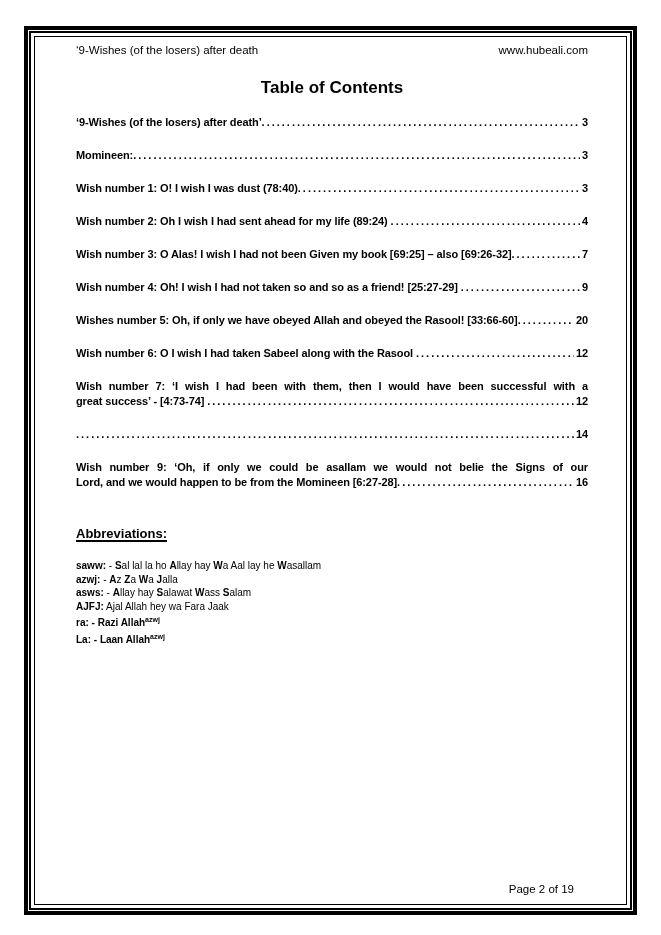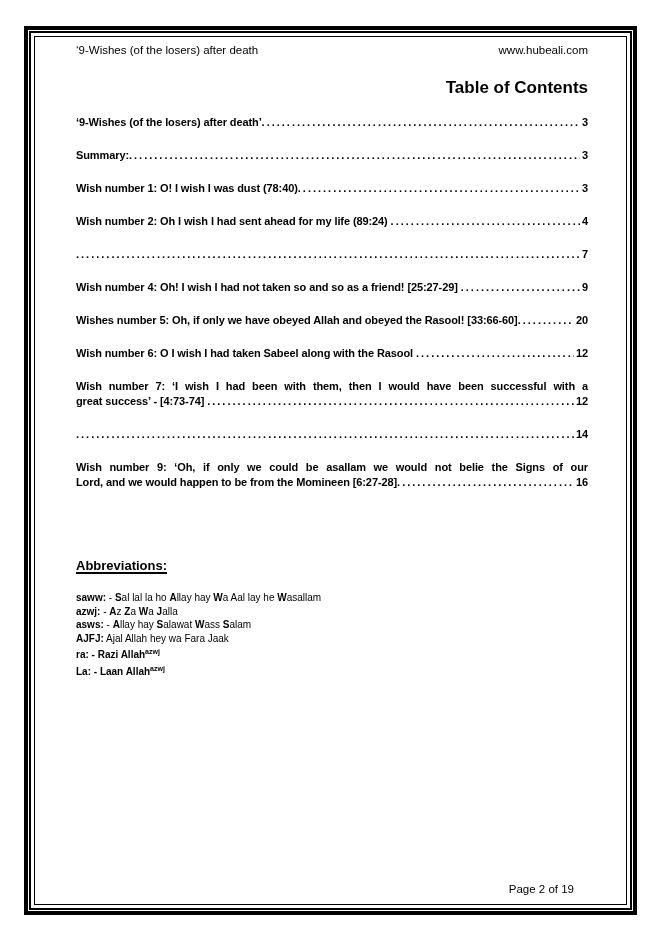--- a/index.html
+++ b/index.html
@@ -13,37 +13,37 @@
 
   
   .frame   { position: absolute; left: 24px; top: 26px; width: 605px; height: 881px; border: 4px solid #000; }
   .frame-mid { position: absolute; inset: 1px; border: 2px solid #000; }
   .frame-in  { position: absolute; inset: 3px; border: 1px solid #000; }
   .page-content { position: absolute; inset: 0; padding: 6px 38px 0 41px; }
 
   .hdr { display: flex; justify-content: space-between; align-items: baseline;
          font-size: 11.5px; line-height: 14px; }
 
-  .doc-title { text-align: right; font-size: 17px; font-weight: 700;
+  .doc-title { text-align: center; font-size: 17px; font-weight: 700;
                margin: 20px 0 16px 0; line-height: 22px; }
 
   .toc-list { }
   .toc-entry { font-weight: 700; font-size: 11px; line-height: 15px;
                letter-spacing: -0.1px; margin-bottom: 18px; }
   .toc-wrap { text-align: justify; text-align-last: justify; }
   .toc-line { display: flex; align-items: center; }
   .toc-text { white-space: pre; }
   .toc-leader { flex: 1 1 0; overflow: hidden; white-space: nowrap; min-width: 0; }
   .toc-leader::after {
     content: "................................................................................................................................................................";
     letter-spacing: 2px;
   }
   .toc-page { flex: 0 0 auto; padding-left: 2px; }
 
-  .abbr-section { margin-top: 68px; }
+  .abbr-section { margin-top: 36px; }
   .abbr-heading { font-size: 13px; font-weight: 700;
                   text-decoration: underline; text-decoration-thickness: 1.5px;
                   text-underline-offset: 2px; line-height: 16px; }
   .abbr-list { margin-top: 17px; font-size: 10px; line-height: 13.5px; }
   .abbr-line { }
   .abbr-line .b { font-weight: 700; }
   .abbr-line sup { font-size: 7px; font-weight: 700; vertical-align: 4px; }
 
   .footer { position: absolute; right: 52px; bottom: 8px;
             font-size: 11.5px; line-height: 14px; }
@@ -67,41 +67,42 @@
           <div class="toc-list">
               <div class="toc-entry">
                 <div class="toc-line">
                   <span class="toc-text">‘9-Wishes (of the losers) after death’</span>
                   <span class="toc-leader"></span>
                   <span class="toc-page">3</span>
                 </div>
               </div>
               <div class="toc-entry">
                 <div class="toc-line">
-                  <span class="toc-text">Summary:</span>
+                  <span class="toc-text">Momineen:</span>
                   <span class="toc-leader"></span>
                   <span class="toc-page">3</span>
                 </div>
               </div>
               <div class="toc-entry">
                 <div class="toc-line">
                   <span class="toc-text">Wish number 1: O! I wish I was dust (78:40)</span>
                   <span class="toc-leader"></span>
                   <span class="toc-page">3</span>
                 </div>
               </div>
               <div class="toc-entry">
                 <div class="toc-line">
                   <span class="toc-text">Wish number 2: Oh I wish I had sent ahead for my life (89:24) </span>
                   <span class="toc-leader"></span>
                   <span class="toc-page">4</span>
                 </div>
               </div>
               <div class="toc-entry">
                 <div class="toc-line">
+                  <span class="toc-text">Wish number 3: O Alas! I wish I had not been Given my book [69:25] – also [69:26-32]</span>
                   <span class="toc-leader"></span>
                   <span class="toc-page">7</span>
                 </div>
               </div>
               <div class="toc-entry">
                 <div class="toc-line">
                   <span class="toc-text">Wish number 4: Oh! I wish I had not taken so and so as a friend! [25:27-29] </span>
                   <span class="toc-leader"></span>
                   <span class="toc-page">9</span>
                 </div>

